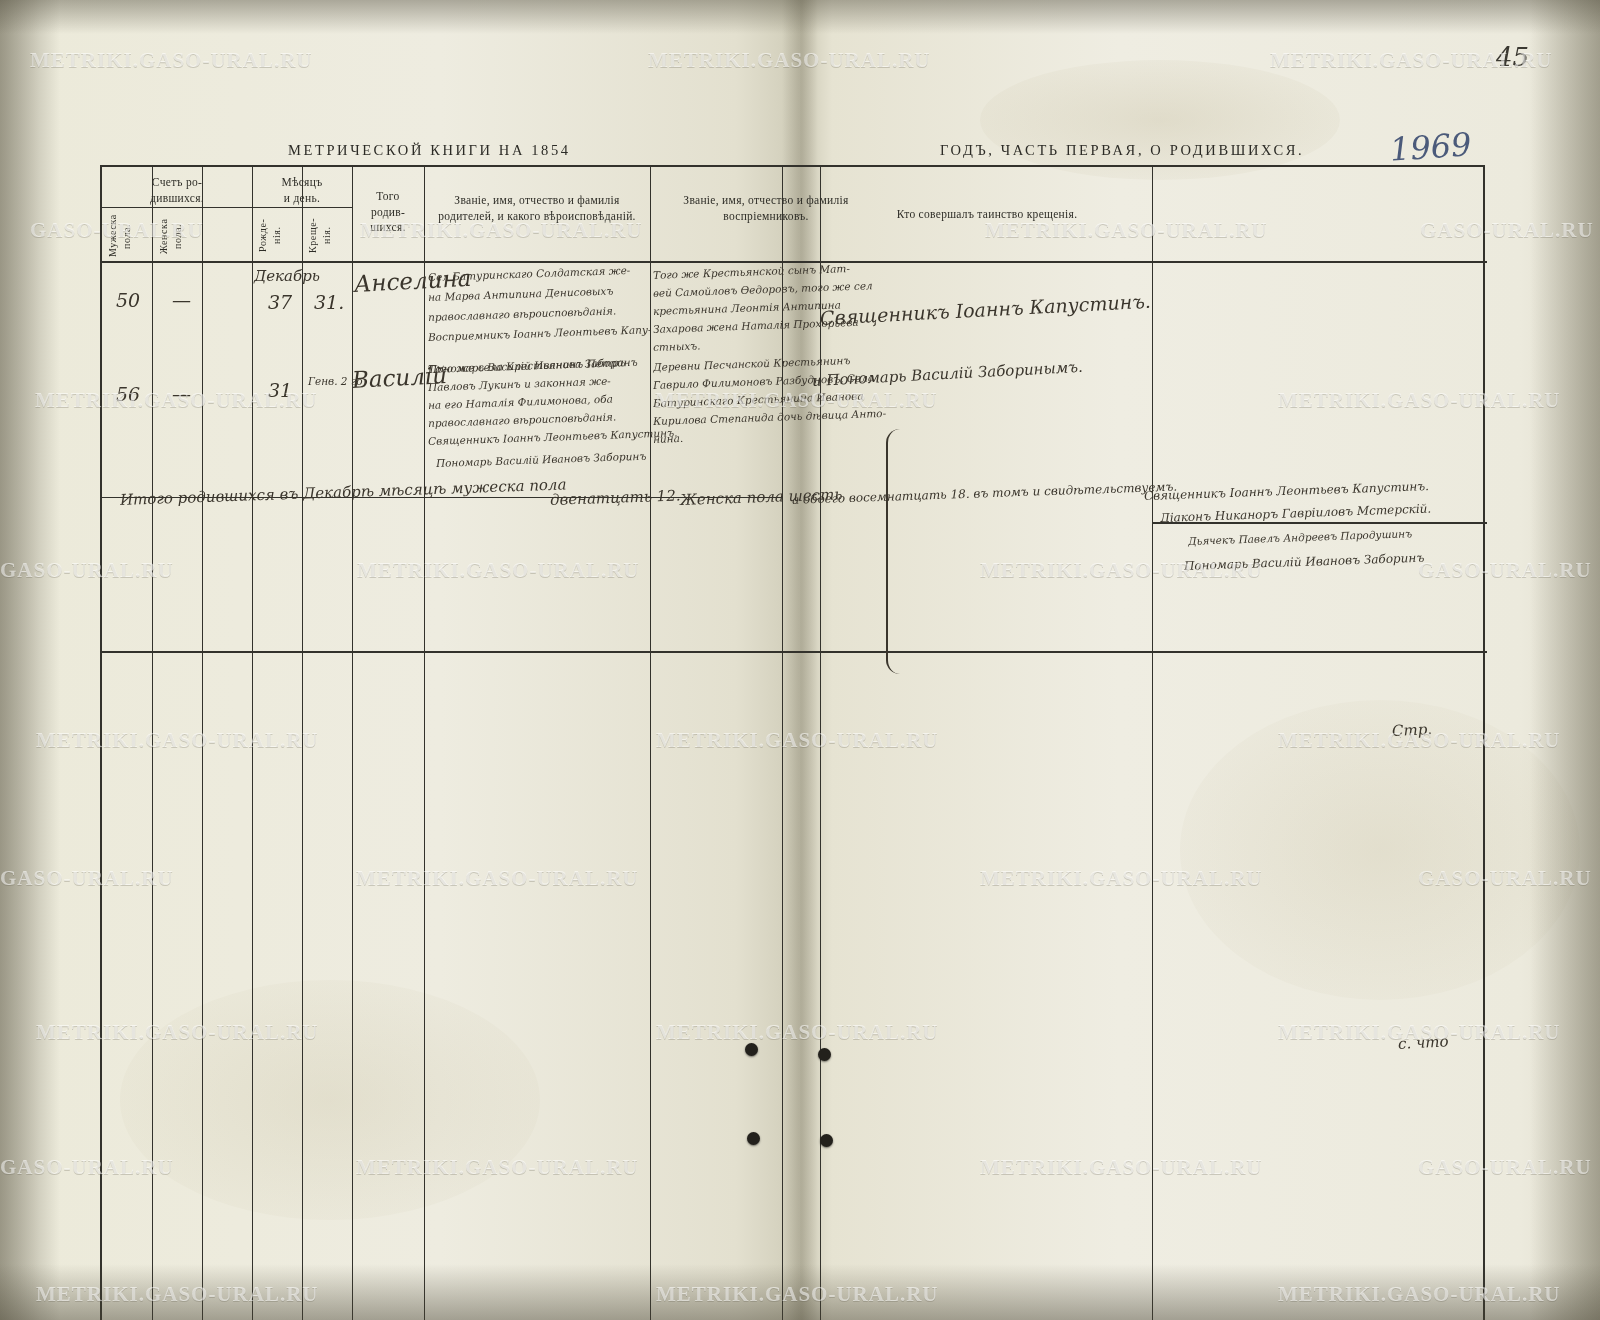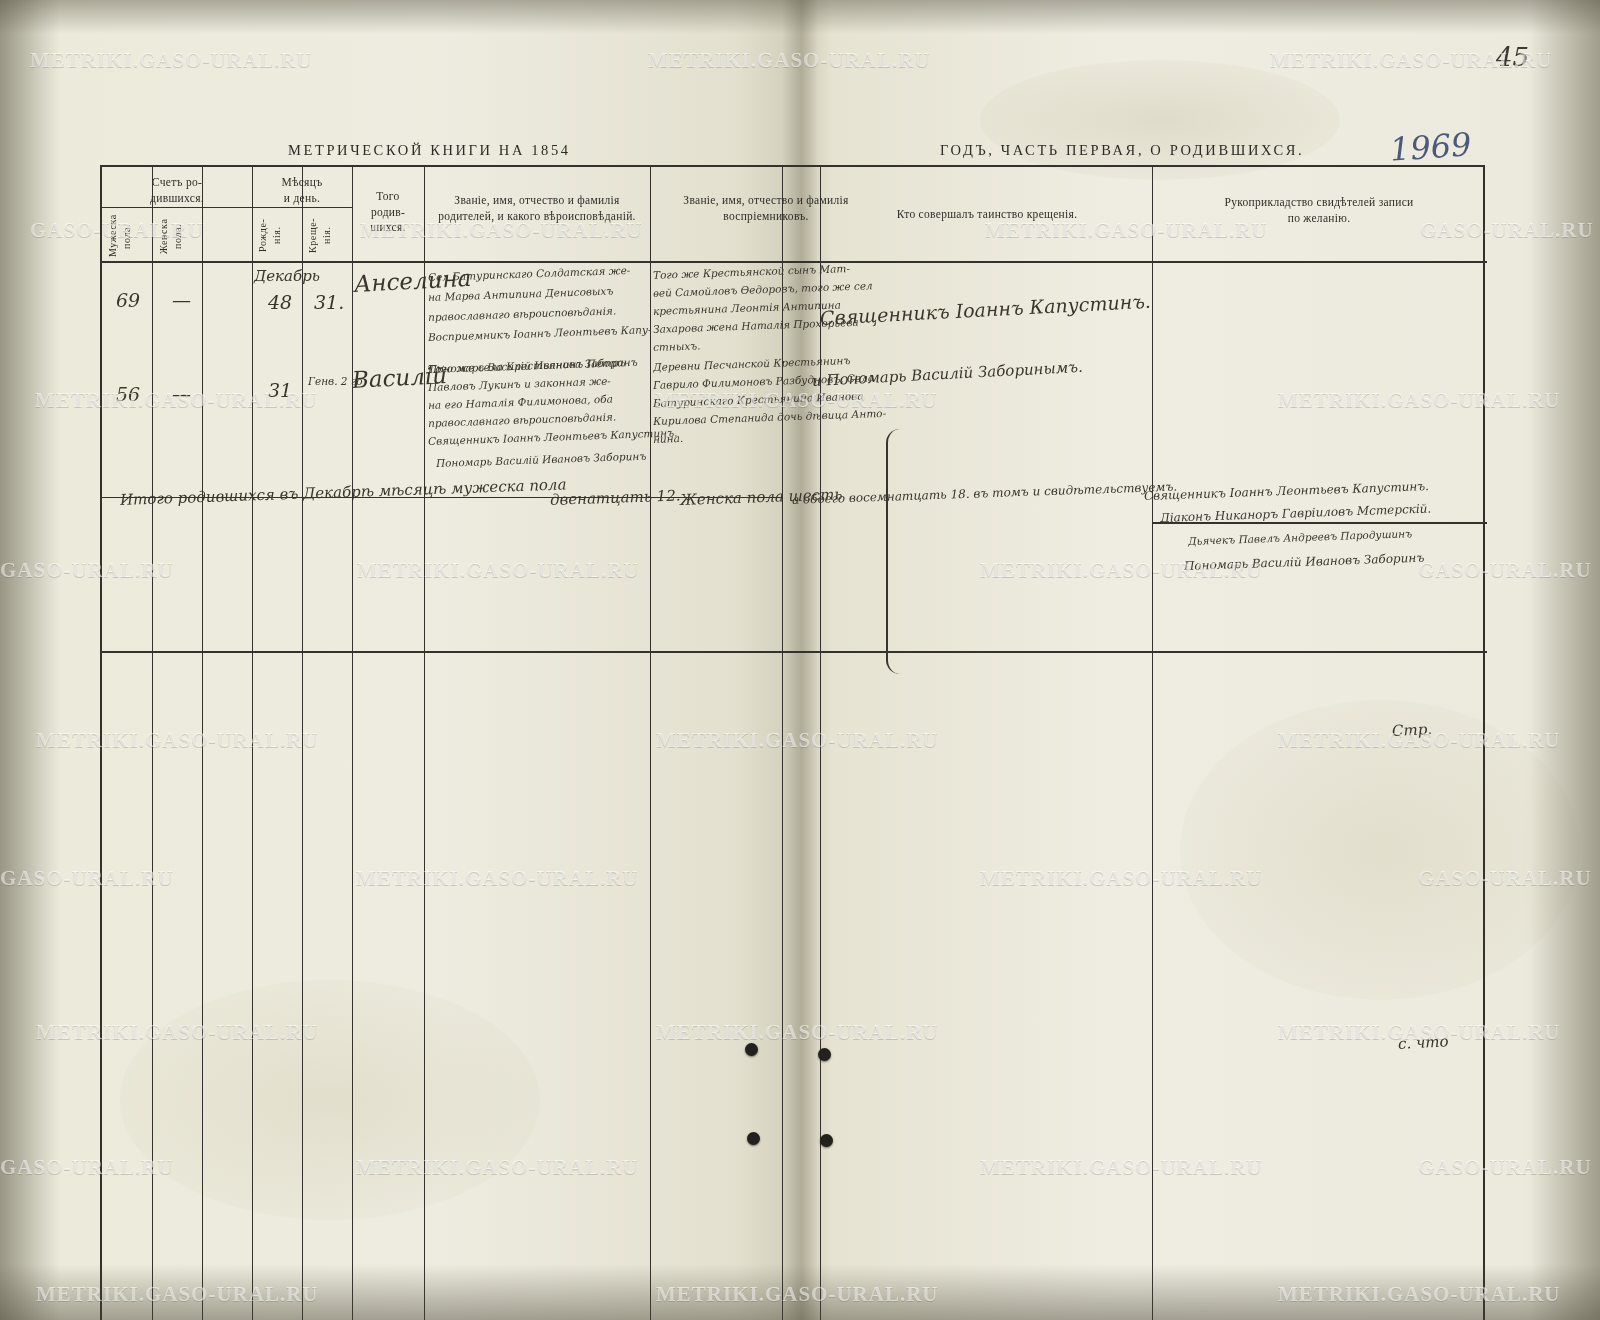--- a/index.html
+++ b/index.html
@@ -234,27 +234,25 @@
 нiя.</div>
 
     <div class="hdr" style="left:252px; top:22px; width:68px; white-space:pre-line;">Того
 родив-
 шихся.</div>
     <div class="hdr" style="left:324px; top:26px; width:222px; white-space:pre-line;">Званiе, имя, отчество и фамилiя
 родителей, и какого вѣроисповѣданiй.</div>
     <div class="hdr" style="left:550px; top:26px; width:228px; white-space:pre-line;">Званiе, имя, отчество и фамилiя
 воспрiемниковъ.</div>
     <div class="hdr" style="left:722px; top:40px; width:326px;">Кто совершалъ таинство крещенiя.</div>
-    <div class="hdr" style="left:1052px; top:28px; width:330px; white-space:pre-line;">Рукоприкладство свидѣтелей записи
-по желанiю.</div>
-
-    <div class="hw lg" style="left:14px; top:122px;">69</div>
+
+    <div class="hw lg" style="left:14px; top:122px;">50</div>
     <div class="hw lg" style="left:70px; top:122px;">—</div>
     <div class="hw md" style="left:152px; top:100px;">Декабрь</div>
-    <div class="hw lg" style="left:166px; top:124px;">48</div>
+    <div class="hw lg" style="left:166px; top:124px;">37</div>
     <div class="hw lg" style="left:212px; top:124px;">31.</div>
     <div class="hw xl rot" style="left:252px; top:104px;">Анселина</div>
 
     <div class="hw tiny rot2" style="left:326px; top:104px;">Сел Батуринскаго Солдатская же-</div>
     <div class="hw tiny rot2" style="left:326px; top:124px;">на Марѳа Антипина Денисовыхъ</div>
     <div class="hw tiny rot2" style="left:326px; top:144px;">православнаго вѣроисповѣданiя.</div>
     <div class="hw tiny rot2" style="left:326px; top:164px;">Восприемникъ Iоаннъ Леонтьевъ Капу-</div>
     <div class="hw tiny rot2" style="left:326px; top:196px;">Пономарь Василiй Иванова Заборинъ</div>
 
     <div class="hw tiny rot2" style="left:551px; top:102px;">Того же Крестьянской сынъ Мат-</div>

